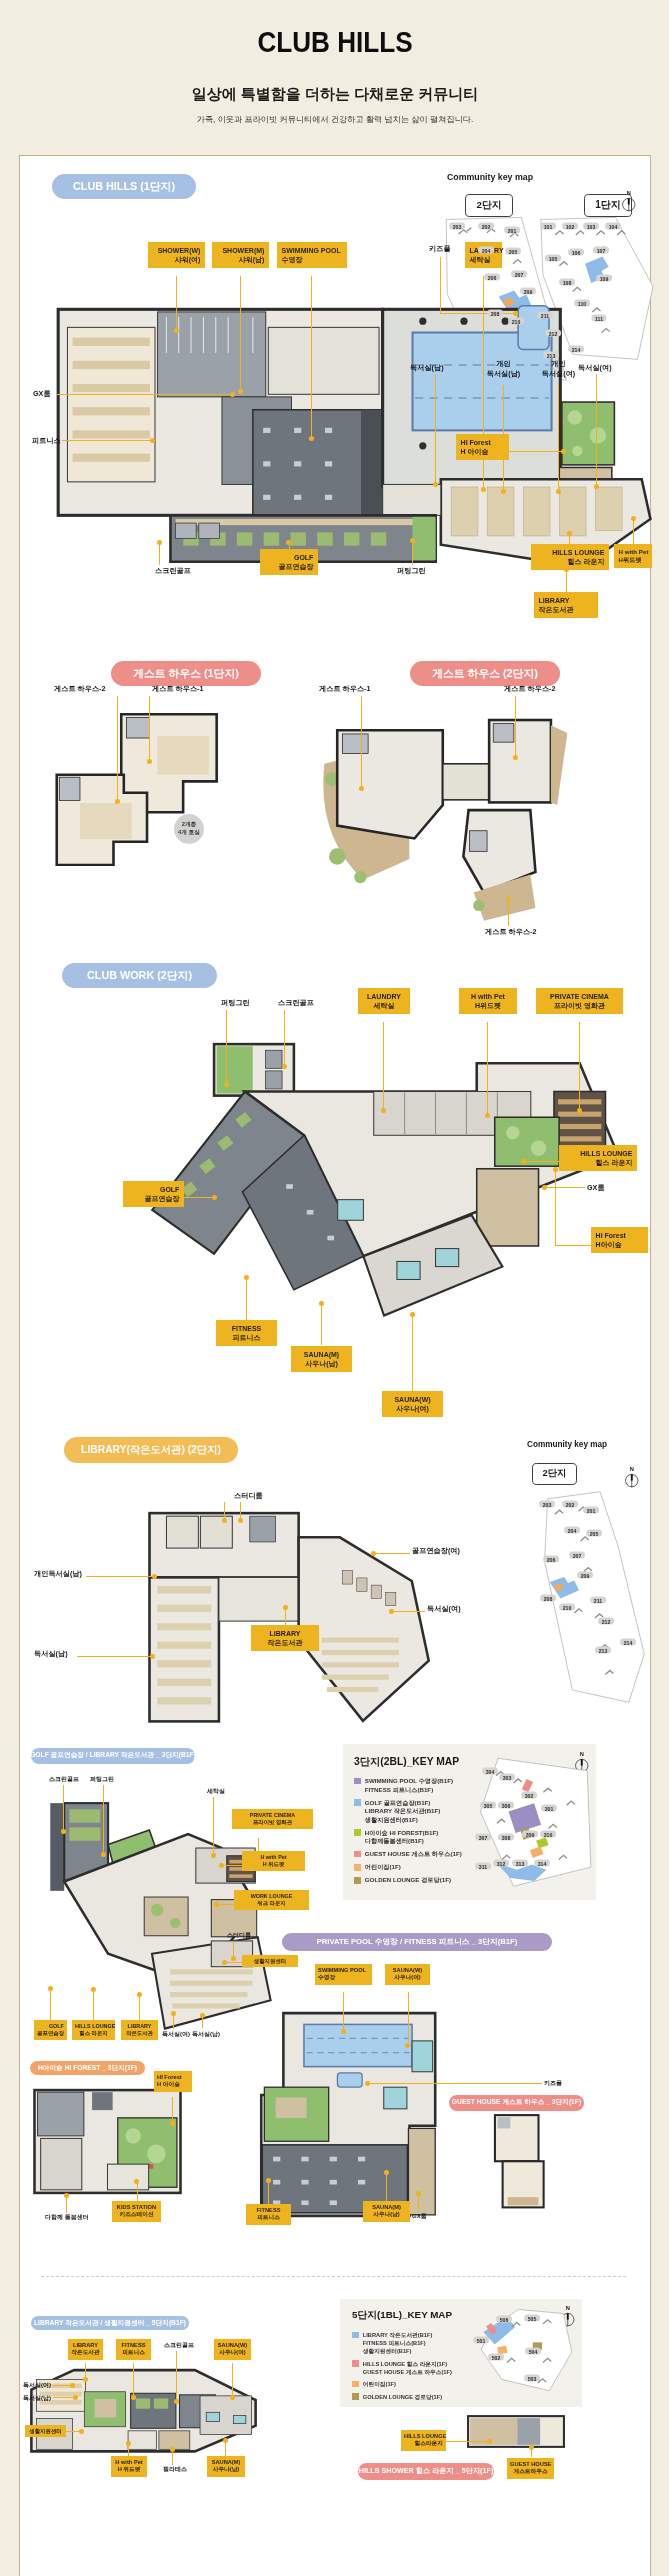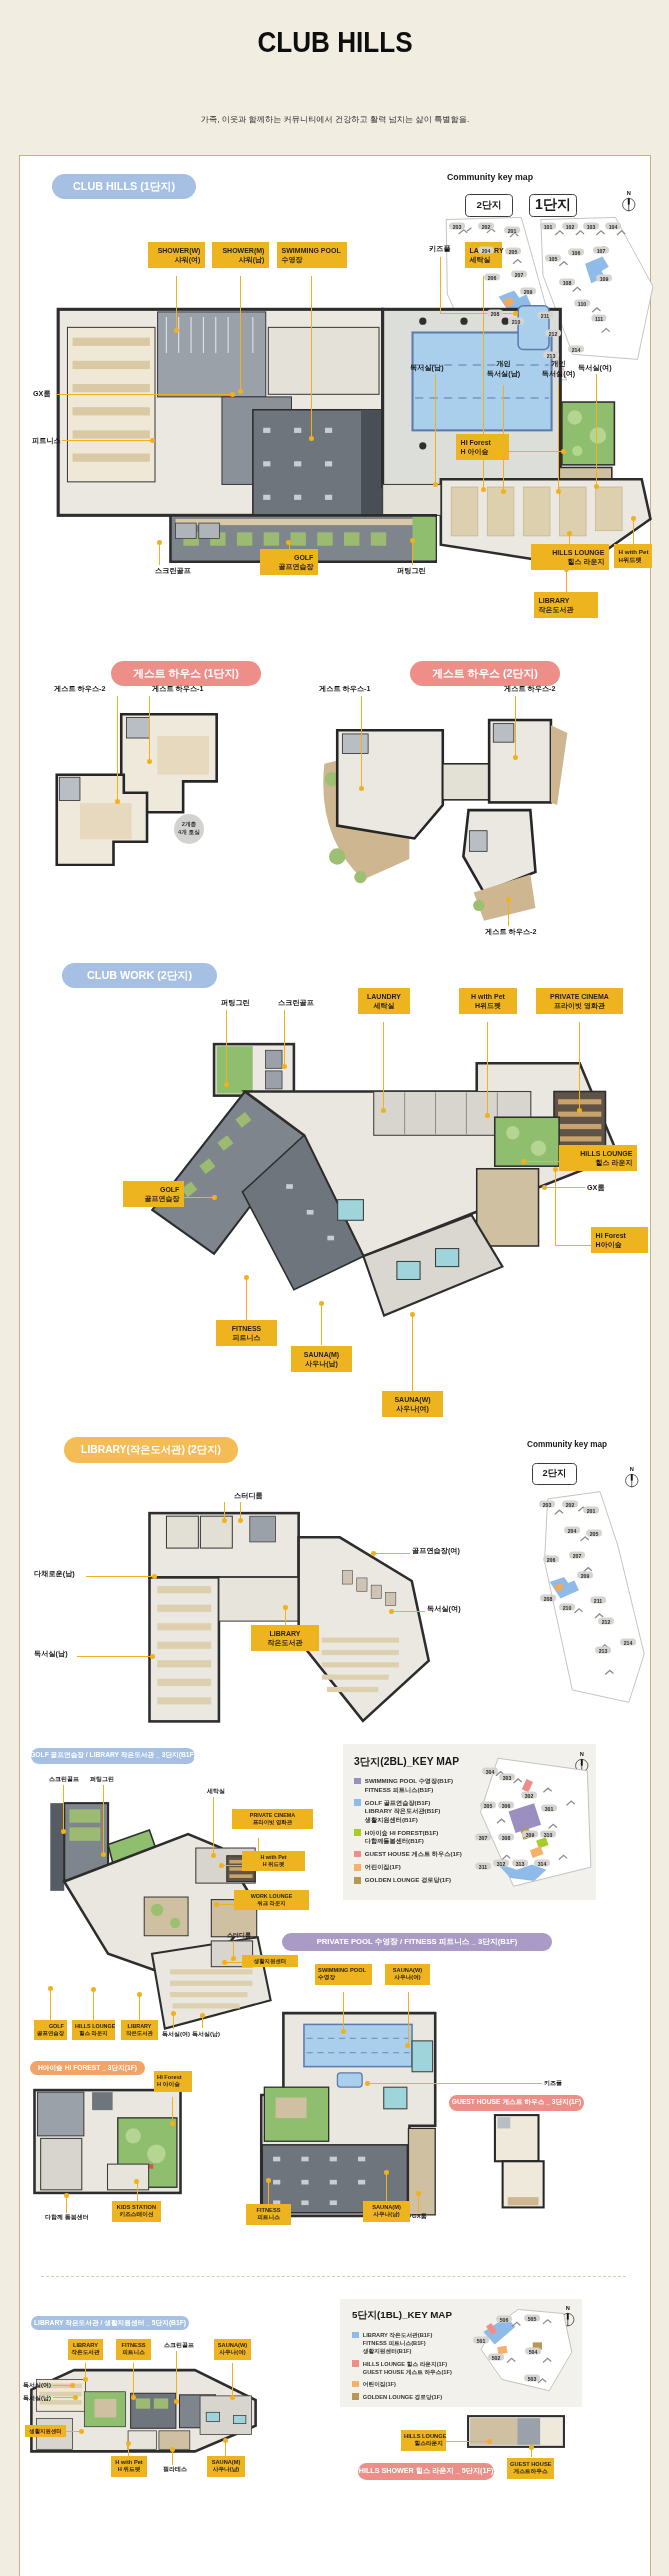--- a/index.html
+++ b/index.html
@@ -33,27 +33,28 @@
   .divider{position:absolute;border-top:1px dashed #d3cdbd}
   .psvg{position:absolute}
 </style>
 </head>
 <body>
 
 <div class="page" id="page">
   <div class="card"></div>
 
   <div class="hdr-title">CLUB HILLS</div>
-  <div class="hdr-desc">가족, 이웃과 함께하는 커뮤니티에서 건강하고 활력 넘치는 삶이 특별함을.</div>
+  <div class="hdr-sub">일상에 특별함을 더하는 다채로운 커뮤니티</div>
+  <div class="hdr-desc">가족, 이웃과 프라이빗 커뮤니티에서 건강하고 활력 넘치는 삶이 펼쳐집니다.</div>
 
   <div class="badge b-blue" style="left:52px;top:174px;width:144px;height:25px;font-size:10.8px">CLUB HILLS (1단지)</div>
 
   <div class="kmtitle" style="left:447px;top:172px;font-size:8.8px">Community key map</div>
   <div class="kmbadge" style="left:465px;top:194px;width:46px;height:20.6px;font-size:9.8px">2단지</div>
-  <div class="kmbadge" style="left:529px;top:194px;width:46px;height:20.6px;font-size:14px">1단지</div>
+  <div class="kmbadge" style="left:584px;top:194px;width:46px;height:20.6px;font-size:10px">1단지</div>
   <svg class="psvg" style="left:621px;top:190px" width="15.5" height="24" viewBox="0 0 30 46">
     <text x="15" y="10" text-anchor="middle" font-size="11" font-weight="bold" fill="#222">N</text>
     <circle cx="15" cy="28" r="12" fill="none" stroke="#333" stroke-width="1.5"></circle>
     <line x1="15" y1="15" x2="15" y2="41" stroke="#333" stroke-width="1.5"></line>
     <rect x="13.2" y="16" width="3.6" height="12" fill="#111"></rect>
   </svg>
   <svg class="psvg" style="left:438px;top:214px" width="216" height="173" viewBox="0 0 420 335">
     <path d="M16,10 L162,6 L250,322 L92,318 L18,155 Z" fill="#ffffff" stroke="#b3b2ae" stroke-width="1.5"></path>
     <path d="M200,10 L345,6 L418,140 L388,282 L262,272 L204,118 Z" fill="#ffffff" stroke="#b3b2ae" stroke-width="1.5"></path>
     <path d="M118,160 l30,-12 l10,14 l14,-6 l10,22 l-40,18 Z" fill="#8fbbe8"></path>
@@ -452,21 +453,21 @@
   <div class="vline" style="left:224px;top:1502px;height:17.5px"></div>
     <div class="dot" style="left:222px;top:1518px"></div>
   <div class="vline" style="left:240px;top:1502px;height:17.5px"></div>
     <div class="dot" style="left:238px;top:1518px"></div>
   <div class="plain plain-l" style="left:412px;top:1546px">골프연습장(여)</div>
   <div class="hline" style="left:373px;top:1553px;width:37px"></div>
     <div class="dot" style="left:371px;top:1551px"></div>
   <div class="plain plain-l" style="left:427px;top:1604px">독서실(여)</div>
   <div class="hline" style="left:392px;top:1611px;width:33px"></div>
     <div class="dot" style="left:389px;top:1609px"></div>
-  <div class="plain plain-l" style="left:34px;top:1569px">다채로운(남)</div>
+  <div class="plain plain-l" style="left:34px;top:1569px">개인독서실(남)</div>
   <div class="hline" style="left:86px;top:1576px;width:69px"></div>
     <div class="dot" style="left:152px;top:1574px"></div>
   <div class="plain plain-l" style="left:34px;top:1649px">독서실(남)</div>
   <div class="hline" style="left:77px;top:1656px;width:75px"></div>
     <div class="dot" style="left:150px;top:1654px"></div>
   <div class="ybox ybox-l ta-c" style="left:251px;top:1625px;width:68px">
       <div>LIBRARY</div>
       <div>작은도서관</div>
     </div>
   <div class="vline" style="left:285px;top:1607px;height:18px"></div>

